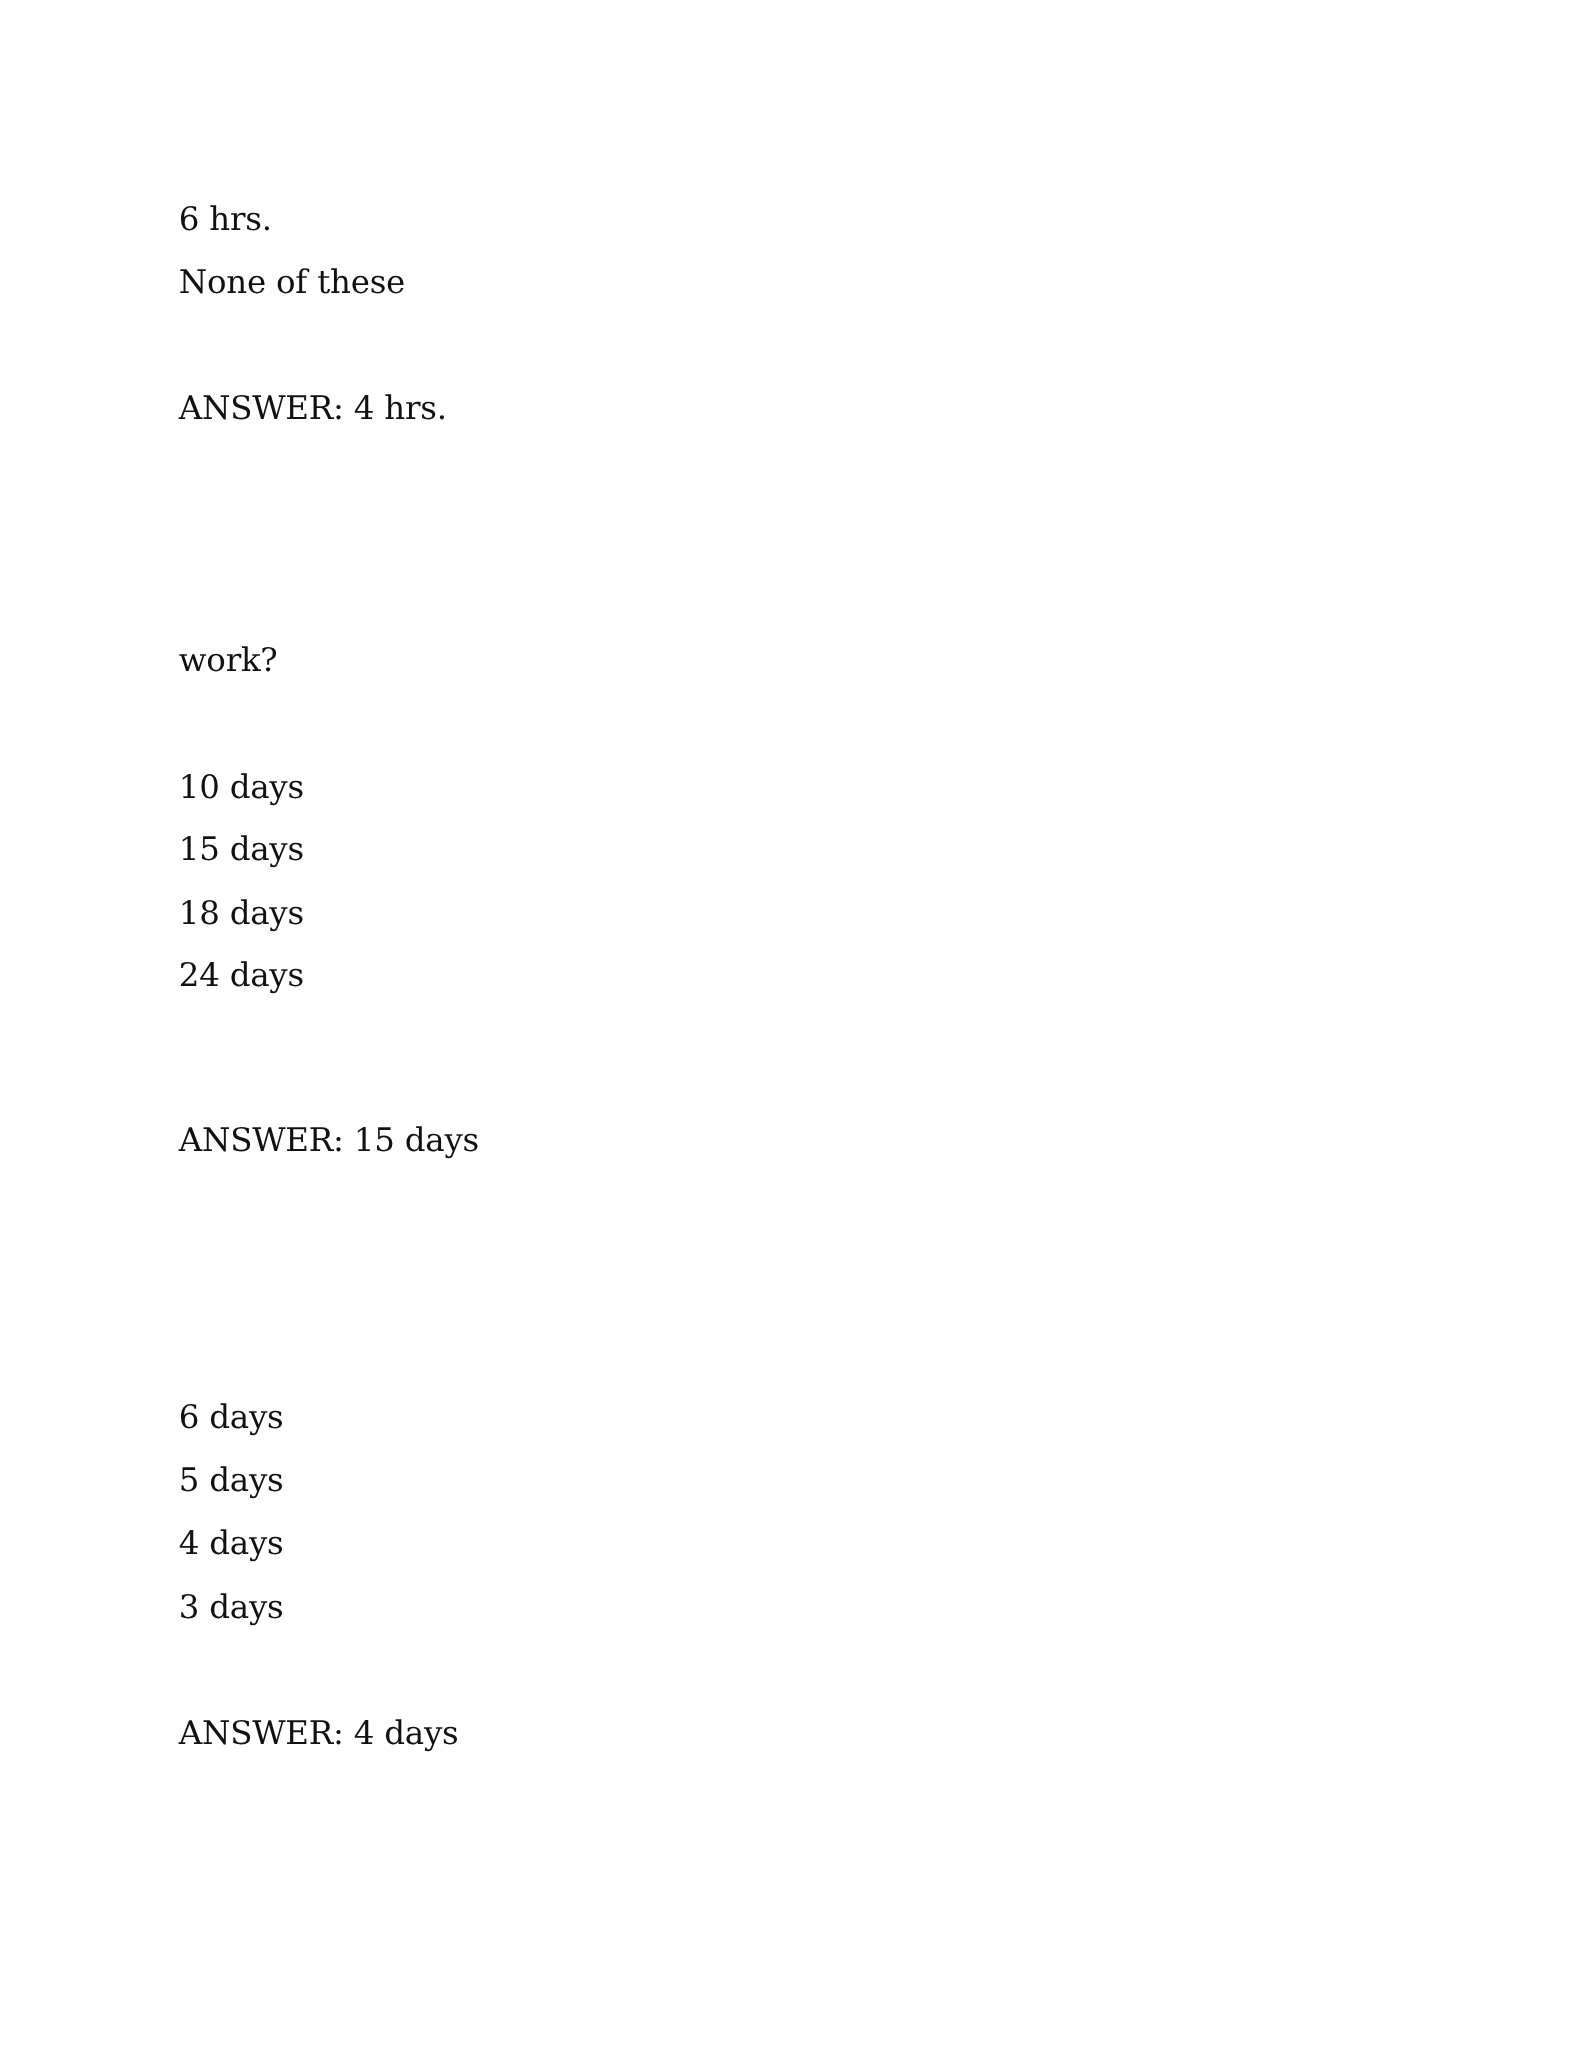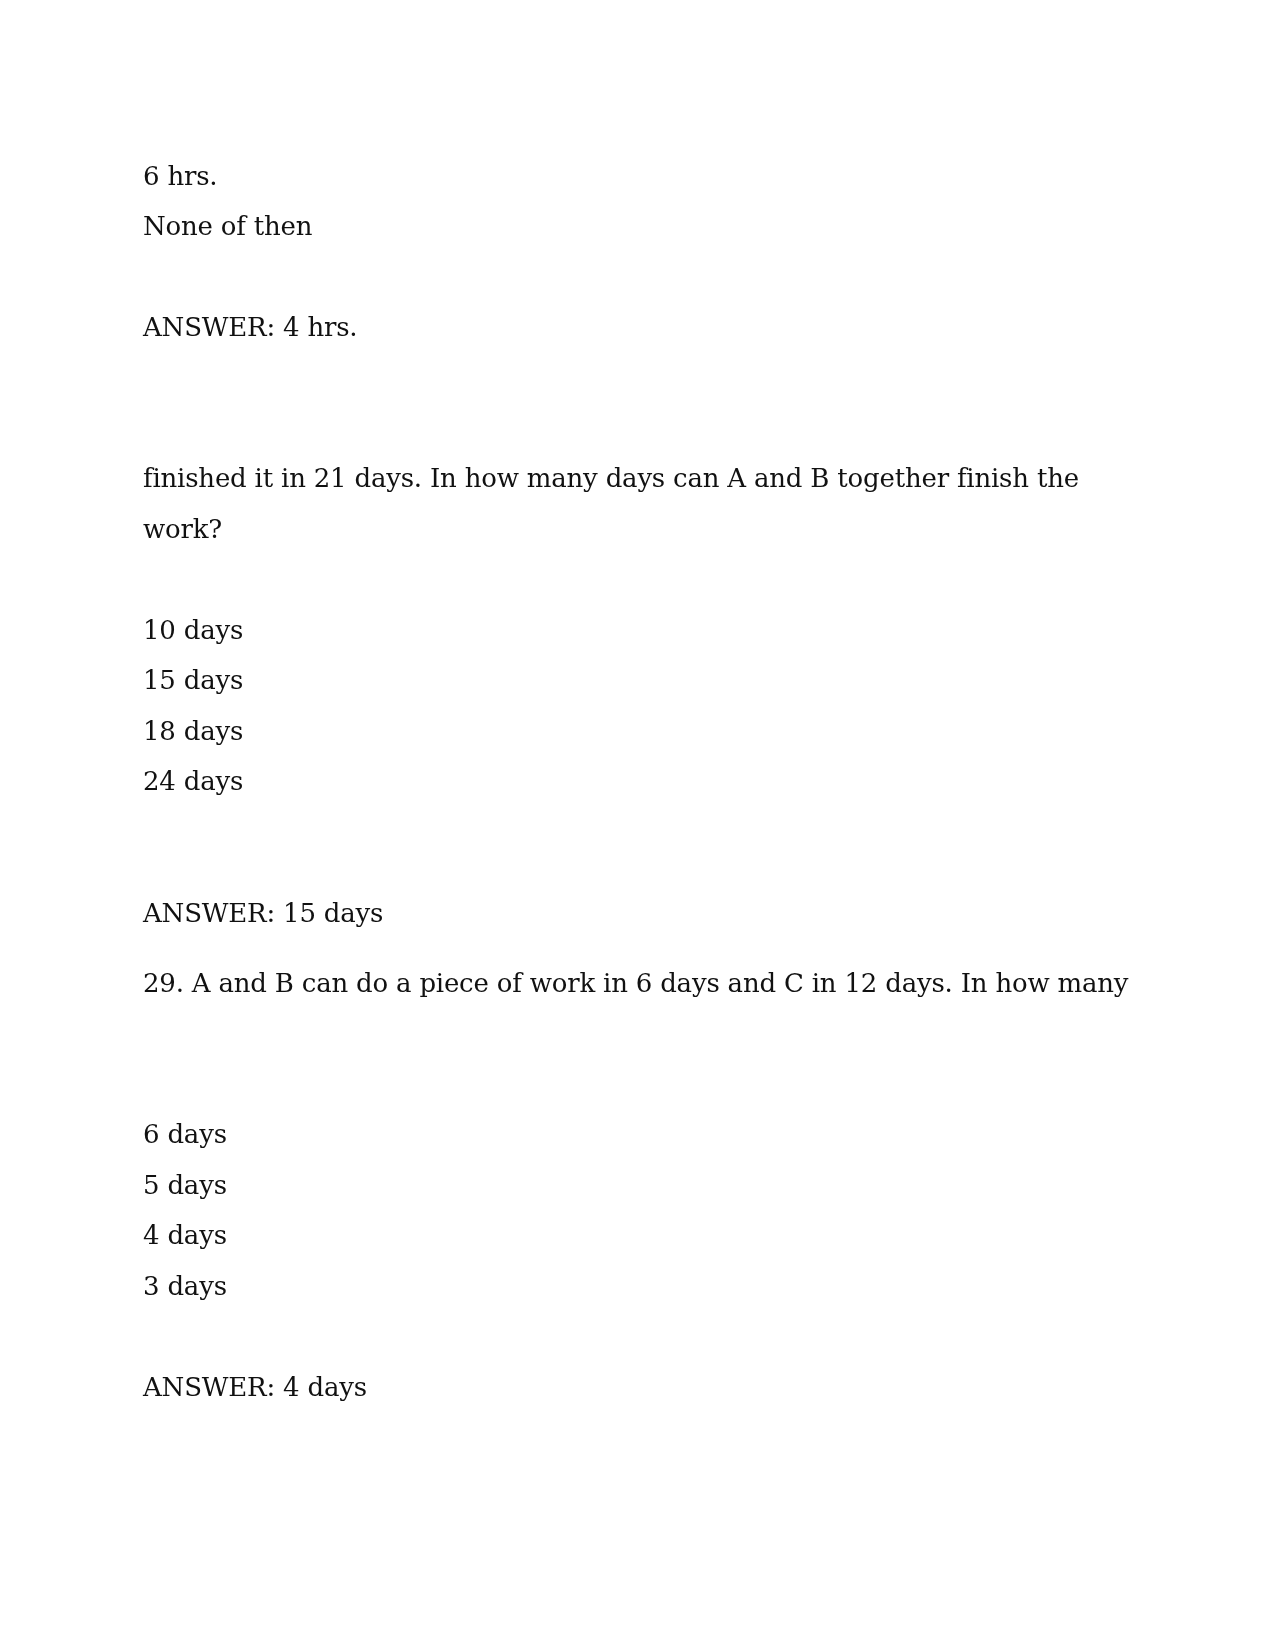--- a/index.html
+++ b/index.html
@@ -31,34 +31,32 @@
       white-space: nowrap;
       letter-spacing: -0.2px;
     }
   </style>
 </head>
 <body>
 
 <div class="page">
 
   <div class="line" style="top:161px">6 hrs.</div>
-  <div class="line" style="top:211px">None of then</div>
+  <div class="line" style="top:211px">None of these</div>
   <div class="line" style="top:312px">ANSWER: 4 hrs.</div>
 
-  <div class="line" style="top:463px">finished it in 21 days. In how many days can A and B together finish the</div>
   <div class="line" style="top:514px">work?</div>
 
   <div class="line" style="top:615px">10 days</div>
   <div class="line" style="top:665px">15 days</div>
   <div class="line" style="top:716px">18 days</div>
   <div class="line" style="top:766px">24 days</div>
 
   <div class="line" style="top:898px">ANSWER: 15 days</div>
 
-  <div class="line" style="top:968px">29. A and B can do a piece of work in 6 days and C in 12 days. In how many</div>
 
   <div class="line" style="top:1119px">6 days</div>
   <div class="line" style="top:1170px">5 days</div>
   <div class="line" style="top:1220px">4 days</div>
   <div class="line" style="top:1271px">3 days</div>
 
   <div class="line" style="top:1372px">ANSWER: 4 days</div>
 
 </div>
 

